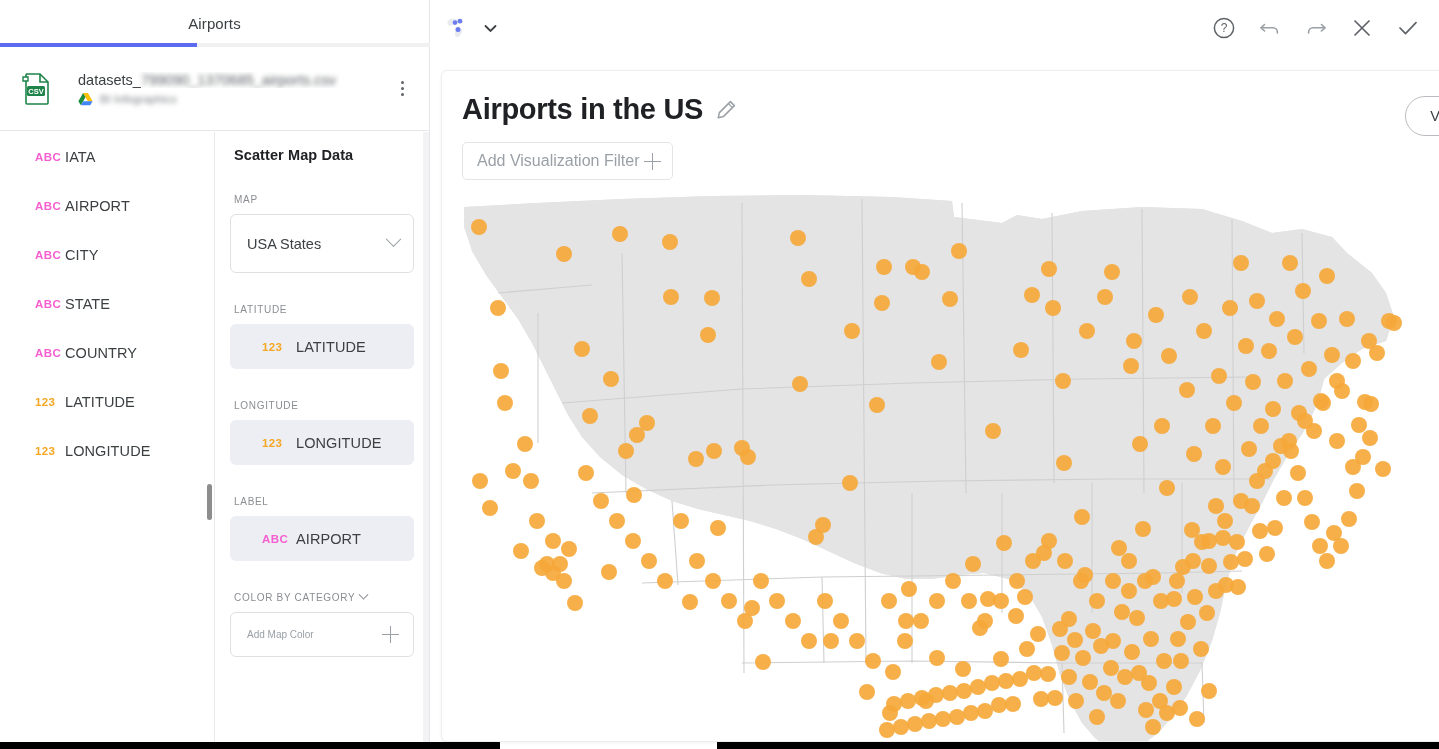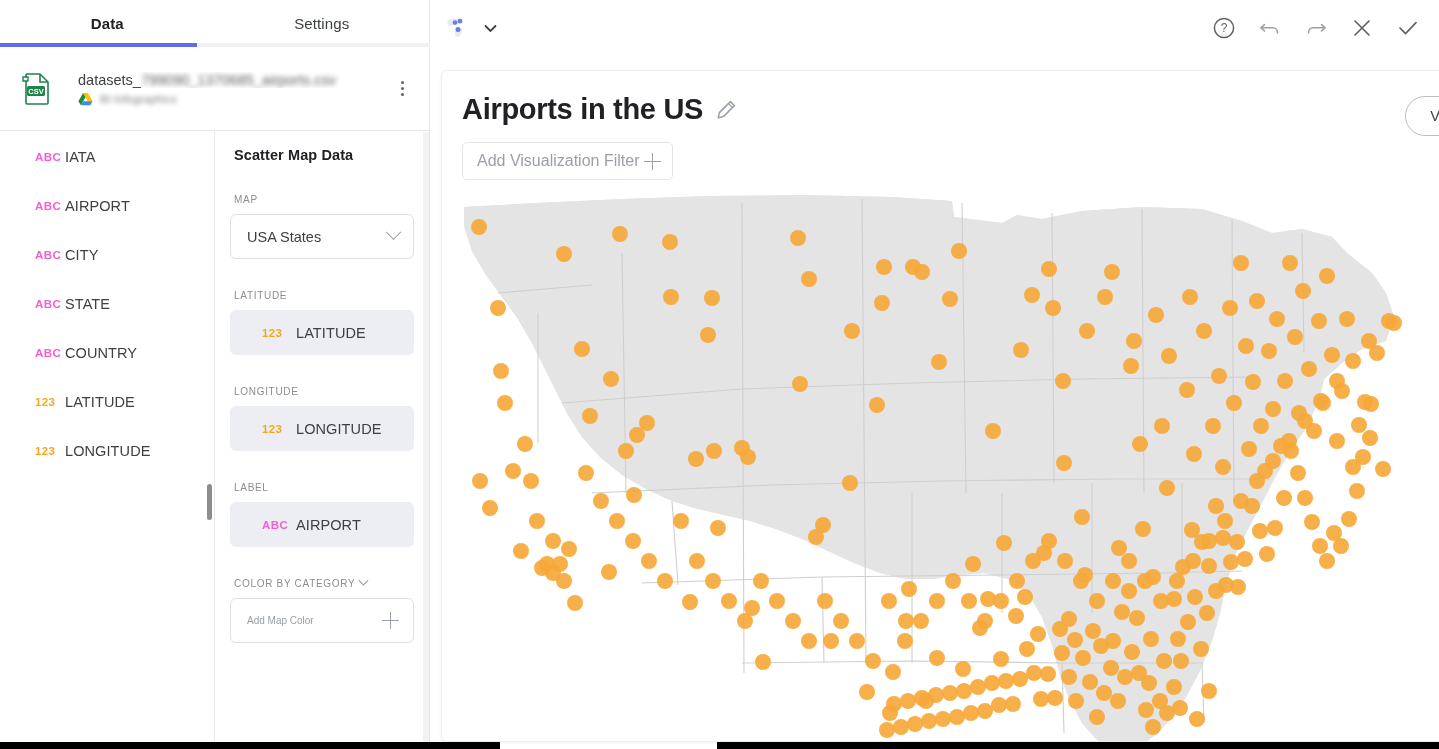--- a/index.html
+++ b/index.html
@@ -91,21 +91,21 @@
   
   #data-col-inner { padding: 0 15px; }
   #data-title {
     font-size: 14.5px; font-weight: bold; color: #202124; padding: 15px 0 0 4px; letter-spacing: .1px;
   }
   .section-label {
     font-size: 10px; font-weight: normal; color: #8a8d91; letter-spacing: .7px;
     margin: 31px 0 9px 4px; display: flex; align-items: center; gap: 5px;
   }
   .select-box {
-    height: 45px; border: 1px solid #e0e0e3; border-radius: 6px; background: #fff;
+    height: 59px; border: 1px solid #e0e0e3; border-radius: 6px; background: #fff;
     display: flex; align-items: center; padding: 0 14px 0 16px; cursor: pointer;
   }
   .select-box .sel-val { flex: 1; font-size: 14.5px; color: #3c4043; }
   .chev { width: 11px; height: 11px; border-right: 1.6px solid #9aa0a6; border-bottom: 1.6px solid #9aa0a6;
           transform: rotate(45deg) translate(-3px,-3px); flex: none; }
   .chev-sm { width: 7px; height: 7px; border-right: 1.5px solid #8a8d91; border-bottom: 1.5px solid #8a8d91;
           transform: rotate(45deg) translate(-2px,-2px); display: inline-block; }
   .pill {
     height: 45px; border-radius: 6px; background: #eceef3; display: flex; align-items: center;
     padding: 0 16px; cursor: grab;
@@ -167,22 +167,21 @@
   }
 </style>
 </head>
 <body>
 
 <div id="app">
 
   <div id="left-panel">
 
     <div id="tabbar">
-      <div class="tab active">Data</div>
-      <div class="tab">Settings</div>
+      <div class="tab">Airports</div>
       <div id="tab-underline-track"></div>
       <div id="tab-underline"></div>
     </div>
 
     <div id="dataset-row">
       <svg id="csv-icon" viewBox="0 0 30 32">
         <path d="M4 1 h14 l8 8 v21 a1 1 0 0 1 -1 1 H5 a1 1 0 0 1 -1 -1 V2 a1 1 0 0 1 1 -1 z" fill="#fff" stroke="#1e8449" stroke-width="1.6"></path>
         <path d="M18 1 v8 h8" fill="none" stroke="#1e8449" stroke-width="1.6"></path>
         <path d="M1 4 h5 v4 h-5 z" fill="#fff" stroke="#1e8449" stroke-width="1.4"></path>
         <rect x="5" y="13" width="18" height="10" rx="1.5" fill="#1e8449"></rect>

